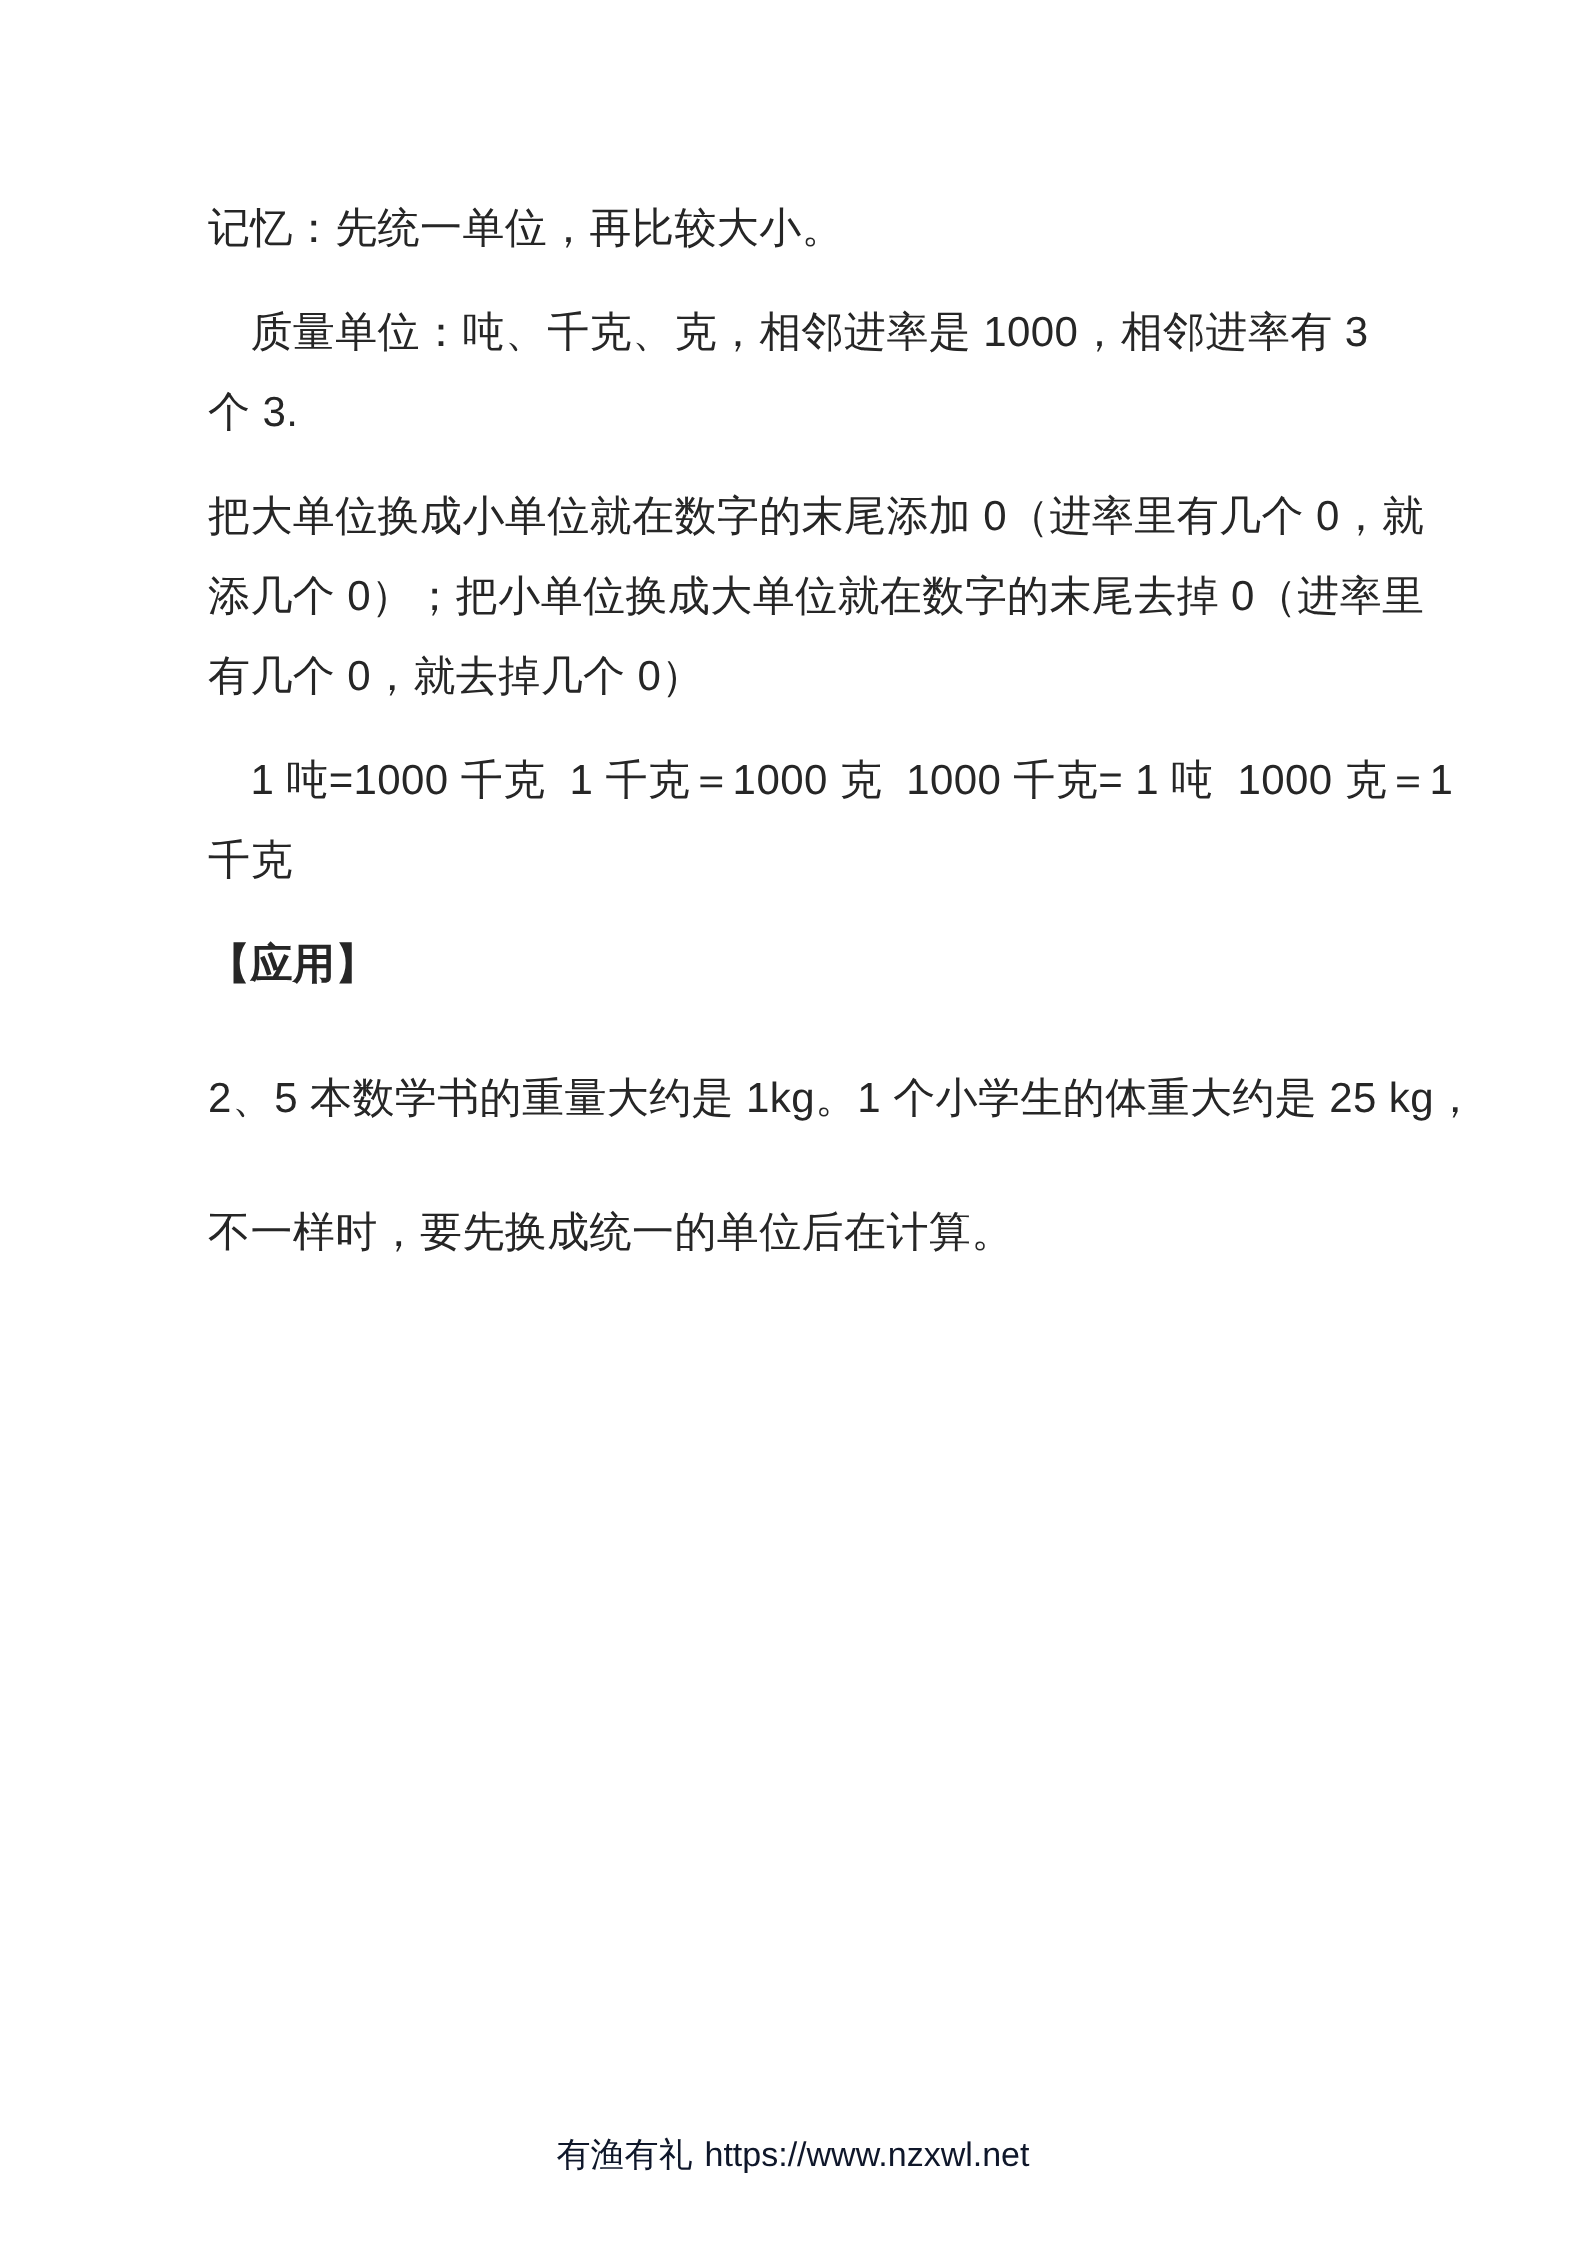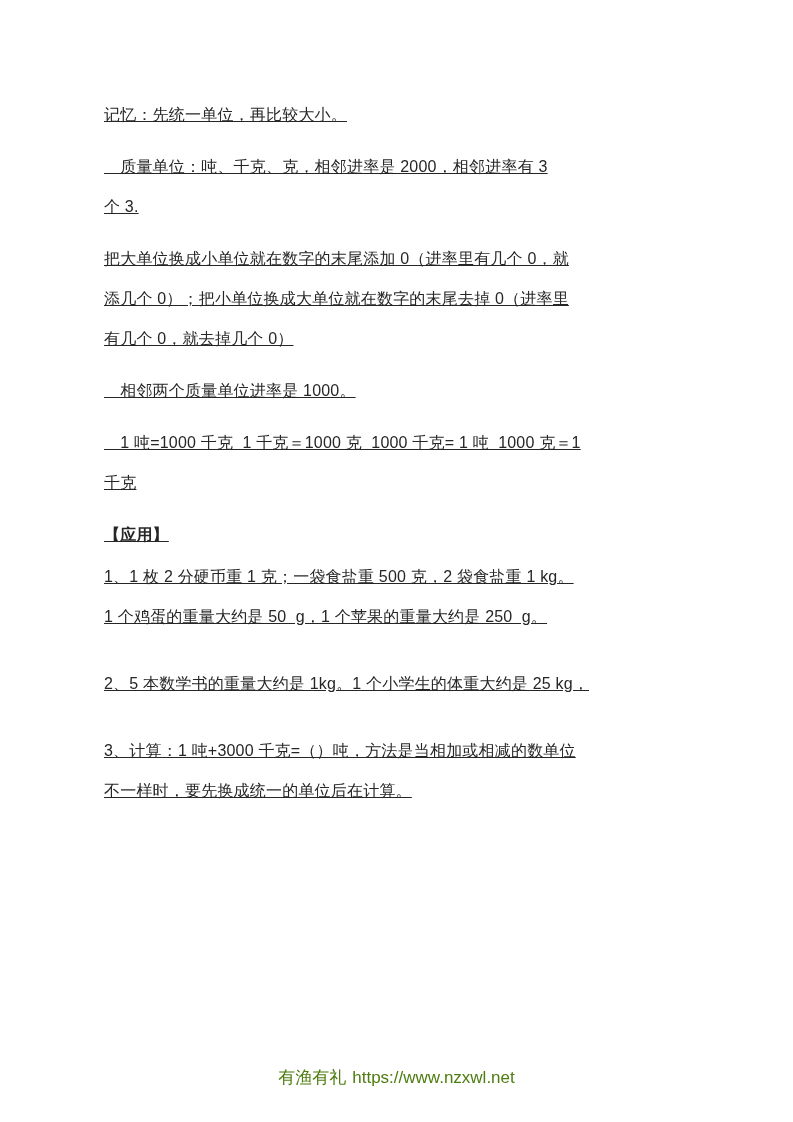--- a/index.html
+++ b/index.html
@@ -13,84 +13,75 @@
     width: 793px;
     height: 1122px;
     background: #ffffff;
     overflow: hidden;
   }
   .doc {
     position: absolute;
     left: 104px;
     right: 90px;
     top: 95px;
-    font-size: 16px;
+    font-size: 21px;
     color: #262626;
-    text-decoration: underline;
   }
   .para { margin-top: 12px; }
   .para.gap-first { margin-top: 0; }
   .para.gap-none  { margin-top: 2px; }
   .para.gap-wide  { margin-top: 27px; }
   .para.heading .line { font-weight: bold; }
   .line {
     height: 40px;
     line-height: 40px;
     white-space: pre;          
     letter-spacing: 0.2px;
   }
   .footer {
     position: absolute;
     left: 0;
     right: 0;
     top: 1066px;
     text-align: center;
     font-size: 17px;
     line-height: 24px;
-    color: #4d7c0f;
+    color: #0f172a;
   }
   .footer .site { margin-right: 6px; }
 </style>
 </head>
 <body>
 
 <div class="page">
 
   <div class="doc" id="doc-body">
       <div class="para gap-first">
         <div class="line">记忆：先统一单位，再比较大小。</div>
       </div>
       <div class="para gap-normal">
-        <div class="line">　质量单位：吨、千克、克，相邻进率是 2000，相邻进率有 3</div>
+        <div class="line">　质量单位：吨、千克、克，相邻进率是 1000，相邻进率有 3</div>
         <div class="line">个 3.</div>
       </div>
       <div class="para gap-normal">
         <div class="line">把大单位换成小单位就在数字的末尾添加 0（进率里有几个 0，就</div>
         <div class="line">添几个 0）；把小单位换成大单位就在数字的末尾去掉 0（进率里</div>
         <div class="line">有几个 0，就去掉几个 0）</div>
       </div>
       <div class="para gap-normal">
-        <div class="line">　相邻两个质量单位进率是 1000。</div>
-      </div>
-      <div class="para gap-normal">
         <div class="line">　1 吨=1000 千克  1 千克＝1000 克  1000 千克= 1 吨  1000 克＝1</div>
         <div class="line">千克</div>
       </div>
       <div class="para gap-normal heading">
         <div class="line">【应用】</div>
       </div>
-      <div class="para gap-none">
-        <div class="line">1、1 枚 2 分硬币重 1 克；一袋食盐重 500 克，2 袋食盐重 1 kg。</div>
-        <div class="line">1 个鸡蛋的重量大约是 50  g，1 个苹果的重量大约是 250  g。</div>
-      </div>
       <div class="para gap-wide">
         <div class="line">2、5 本数学书的重量大约是 1kg。1 个小学生的体重大约是 25 kg，</div>
       </div>
       <div class="para gap-wide">
-        <div class="line">3、计算：1 吨+3000 千克=（）吨，方法是当相加或相减的数单位</div>
         <div class="line">不一样时，要先换成统一的单位后在计算。</div>
       </div>
     </div>
 
   <div class="footer">
     <span class="site">有渔有礼</span><span>https://www.nzxwl.net</span>
   </div>
 
 </div>
 

